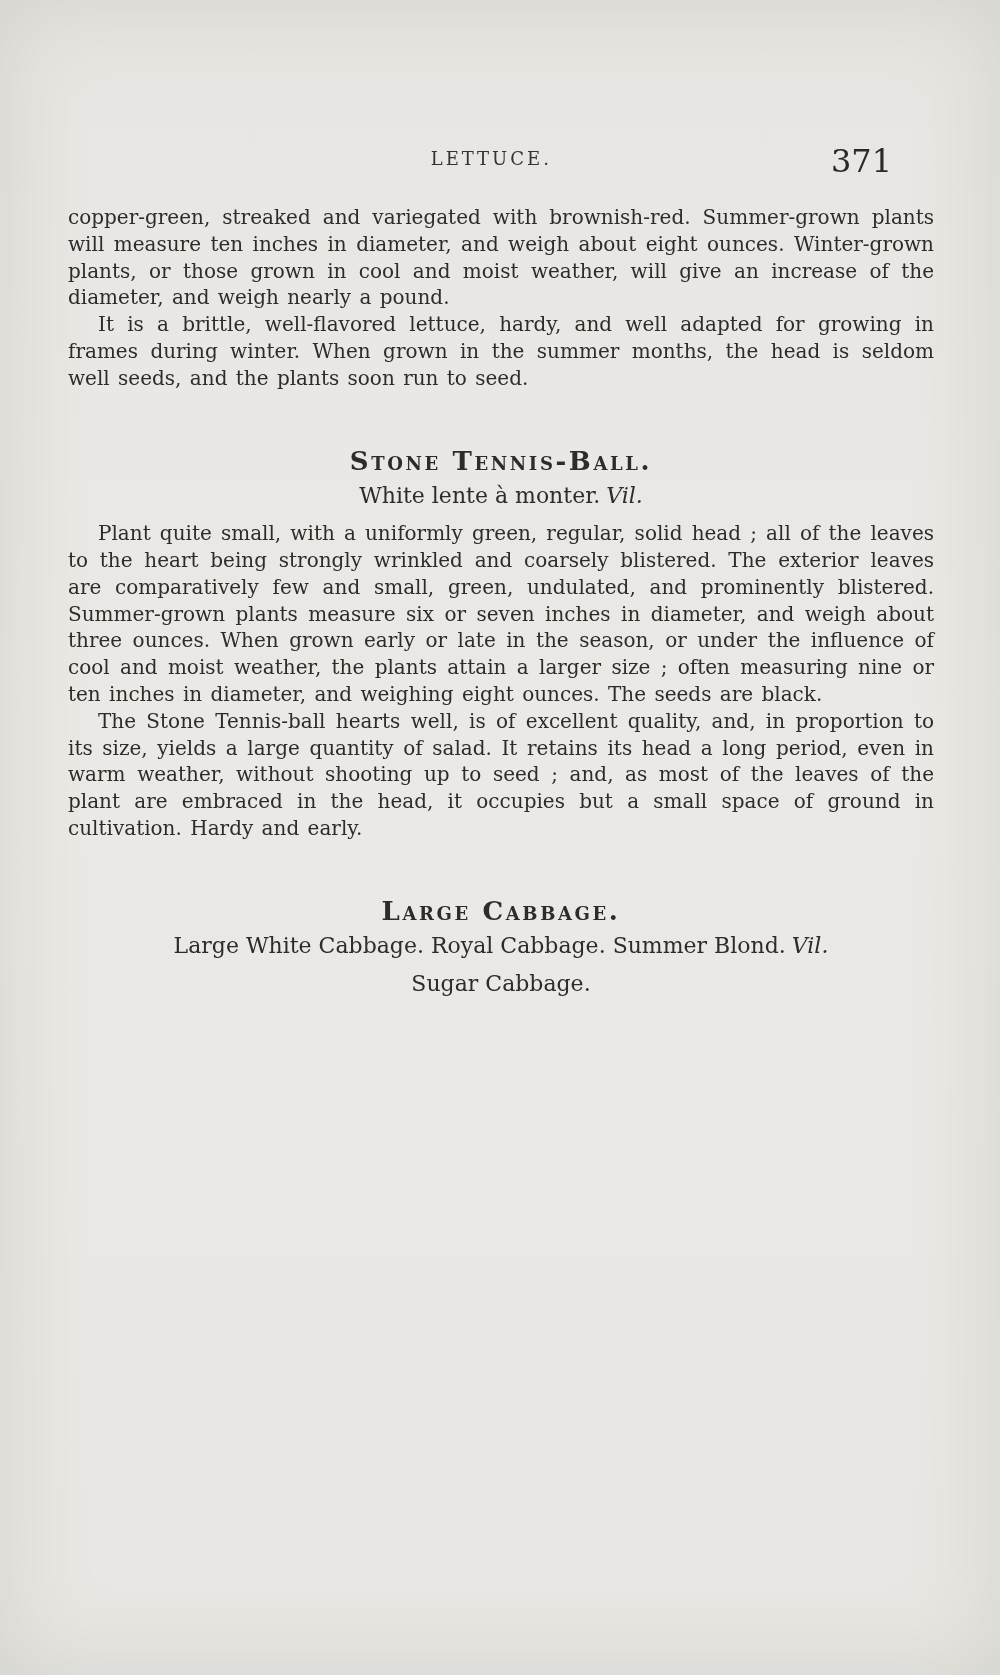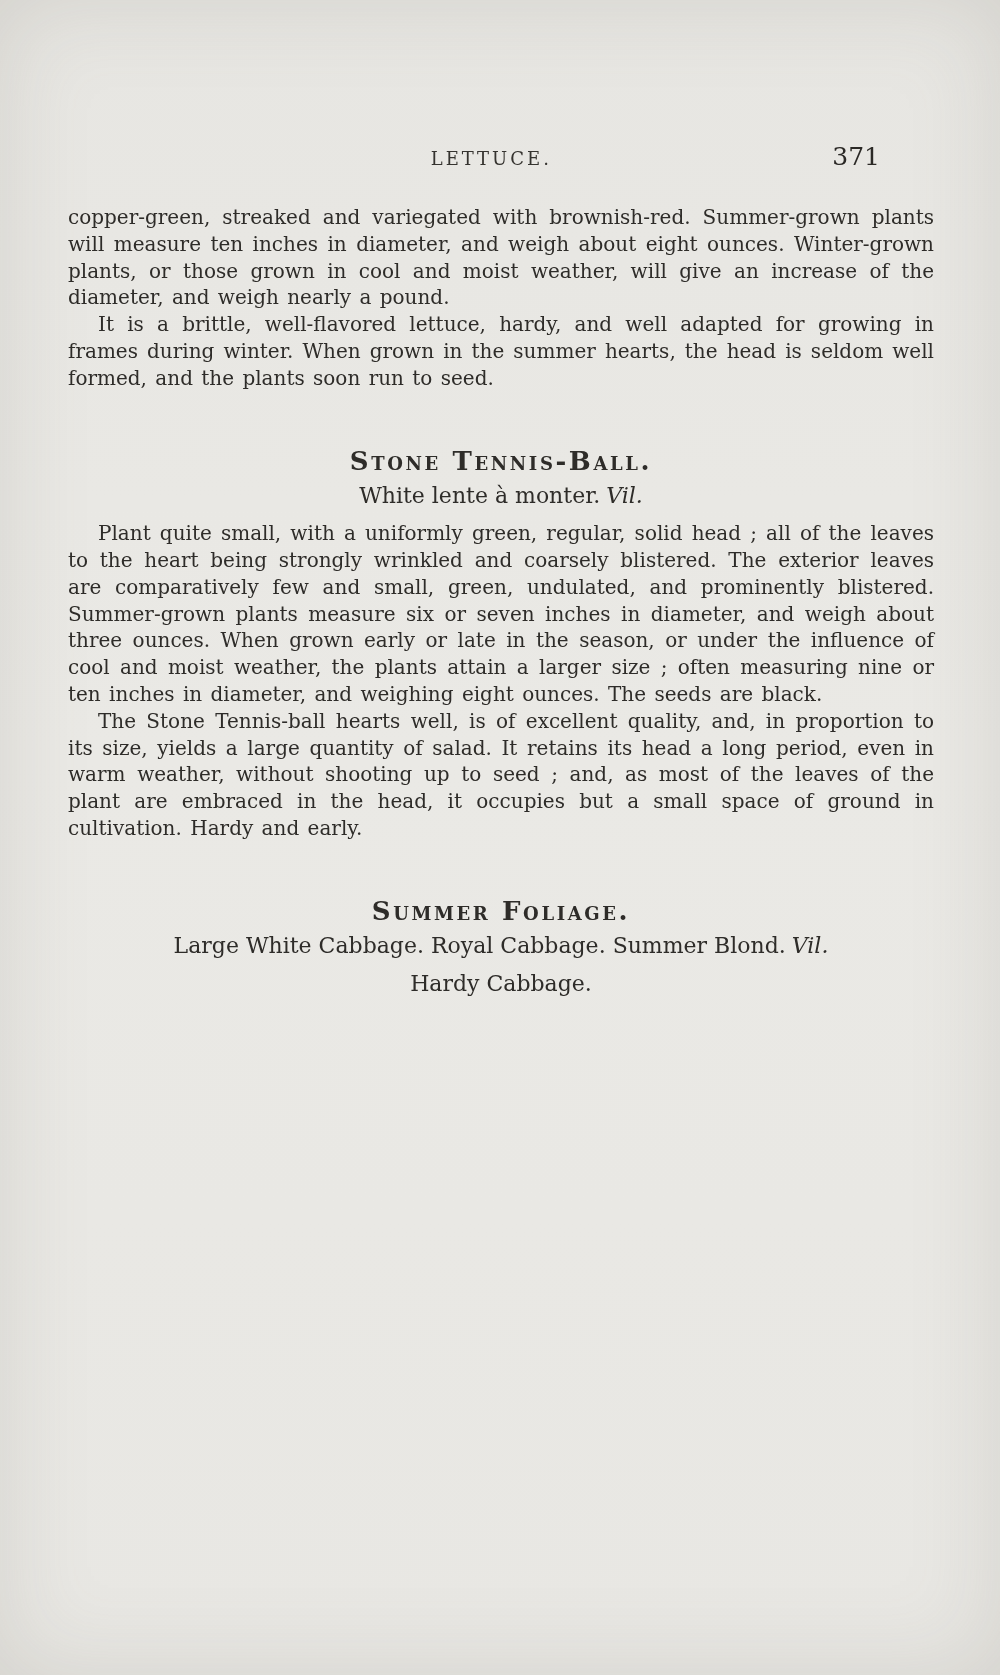--- a/index.html
+++ b/index.html
@@ -34,23 +34,23 @@
     position: absolute;
     left: 50%;
     transform: translateX(-58%);
     top: 6px;
     font-size: 18px;
     letter-spacing: 3px;
     color: #35332f;
   }
   .page-number {
     position: absolute;
-    right: 54px;
+    right: 42px;
     top: 0;
-    font-size: 25px;
+    font-size: 32px;
     color: #2b2926;
   }
   .text-block {
     margin: 28px 66px 0 68px;
   }
   p.body-para {
     margin: 0;
     font-size: 20px;
     line-height: 1.34;
     text-align: justify;
@@ -84,38 +84,38 @@
 
   <header class="running-head">
     <span class="running-title">LETTUCE.</span>
     <span class="page-number">371</span>
   </header>
 
   <main class="text-block">
 
     <p class="body-para">copper-green, streaked and variegated with brownish-red. Summer-grown plants will measure ten inches in diameter, and weigh about eight ounces. Winter-grown plants, or those grown in cool and moist weather, will give an increase of the diameter, and weigh nearly a pound.</p>
 
-    <p class="body-para indent">It is a brittle, well-flavored lettuce, hardy, and well adapted for growing in frames during winter. When grown in the summer hearts, the head is seldom well formed, and the plants soon run to seed.</p>
+    <p class="body-para indent">It is a brittle, well-flavored lettuce, hardy, and well adapted for growing in frames during winter. When grown in the summer months, the head is seldom well seeds, and the plants soon run to seed.</p>
 
     <h2 class="section-heading">Stone Tennis-Ball.</h2>
 
     <div class="synonym-line">
       <span>White lente à monter.</span><span class="syn-sep"></span><span class="italic">Vil.</span>
     </div>
 
     <p class="body-para indent">Plant quite small, with a uniformly green, regular, solid head ; all of the leaves to the heart being strongly wrinkled and coarsely blistered. The exterior leaves are comparatively few and small, green, undulated, and prominently blistered. Summer-grown plants measure six or seven inches in diameter, and weigh about three ounces. When grown early or late in the season, or under the influence of cool and moist weather, the plants attain a larger size ; often measuring nine or ten inches in diameter, and weighing eight ounces. The seeds are black.</p>
 
     <p class="body-para indent">The Stone Tennis-ball hearts well, is of excellent quality, and, in proportion to its size, yields a large quantity of salad. It retains its head a long period, even in warm weather, without shooting up to seed ; and, as most of the leaves of the plant are embraced in the head, it occupies but a small space of ground in cultivation. Hardy and early.</p>
 
-    <h2 class="section-heading">Summer Foliage.</h2>
+    <h2 class="section-heading">Large Cabbage.</h2>
 
     <div class="synonym-line">
       <span>Large White Cabbage. Royal Cabbage. Summer Blond.</span><span class="syn-sep"></span><span class="italic">Vil.</span>
     </div>
 
     <div class="synonym-line">
-      <span>Hardy Cabbage.</span>
+      <span>Sugar Cabbage.</span>
     </div>
 
 
   </main>
 
 </div>
 
 </body></html>

